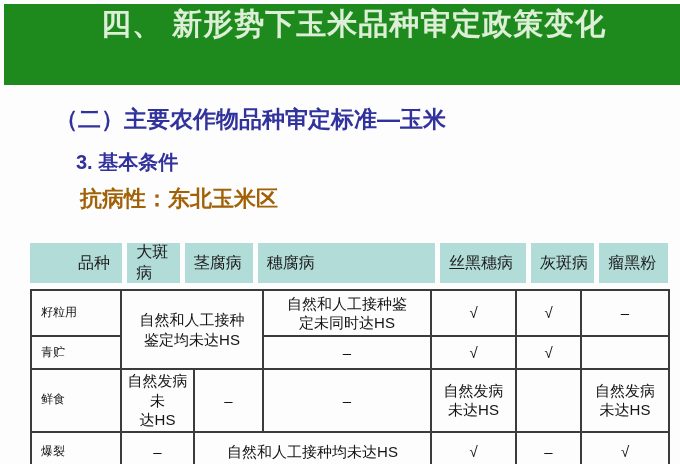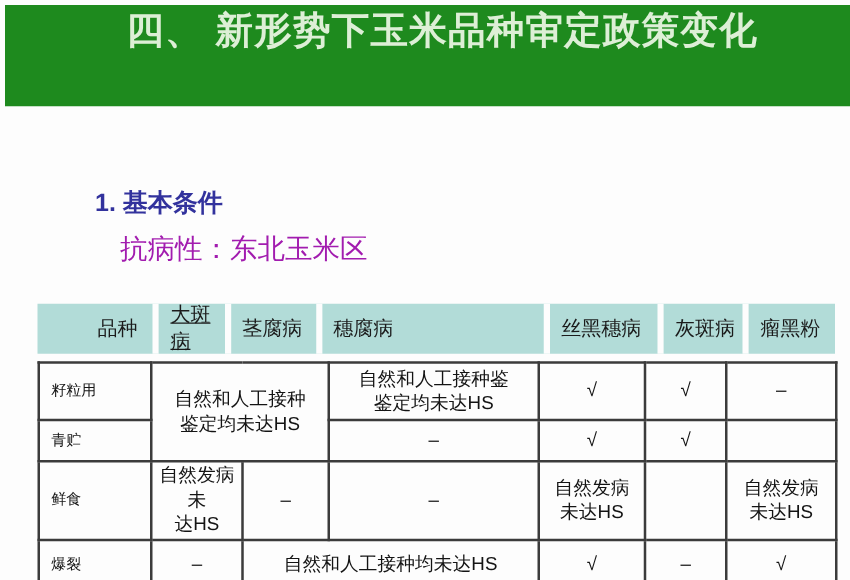--- a/index.html
+++ b/index.html
@@ -47,25 +47,25 @@
   .section-heading {
     position: absolute;
     left: 76px;
     top: 149px;
     font-size: 20px;
     font-weight: bold;
     color: #32329d;
   }
   .topic-heading {
     position: absolute;
-    left: 96px;
+    left: 80px;
     top: 184px;
     font-size: 22px;
-    font-weight: normal;
-    color: #a21caf;
+    font-weight: bold;
+    color: #a16207;
   }
 
   
   .table-wrap {
     position: absolute;
     left: 30px;
     top: 243px;
     width: 638px;
   }
   .thead {
@@ -77,21 +77,21 @@
     box-sizing: border-box;
     background: #b2dcd8;
     display: flex;
     align-items: center;
     padding-left: 9px;
     font-size: 16px;
     color: #1b1b1b;
   }
   .th:not(:last-child) { border-right: 5px solid #fdfdfd; }
   .w0 { width: 102px; padding-left: 48px; }
-  .w1 { width: 62px; text-decoration: underline; }
+  .w1 { width: 62px; }
   .w2 { width: 79px; }
   .w3 { width: 200px; }
   .w4 { width: 99px; }
   .w5 { width: 74px; }
   .w6 { width: 75px; }
 
   table.body {
     border-collapse: collapse;
     table-layout: fixed;
     width: 638px;
@@ -120,21 +120,22 @@
 </style>
 </head>
 <body>
 
 <div class="slide">
 
   <div class="title-bar">
     <span class="title-text">四、 新形势下玉米品种审定政策变化</span>
   </div>
 
-  <div class="section-heading">1. 基本条件</div>
+  <div class="subtitle">（二）主要农作物品种审定标准—玉米</div>
+  <div class="section-heading">3. 基本条件</div>
   <div class="topic-heading">抗病性：东北玉米区</div>
 
   <div class="table-wrap">
 
     <div class="thead">
       <div class="th w0">品种</div>
       <div class="th w1">大斑病</div>
       <div class="th w2">茎腐病</div>
       <div class="th w3">穗腐病</div>
       <div class="th w4">丝黑穗病</div>
@@ -151,21 +152,21 @@
           <col style="width:85px">
           <col style="width:65px">
         <col style="width:88px">
       </colgroup>
       <tbody>
         <tr class="r1">
           <td class="variety">籽粒用</td>
           <td colspan="2" rowspan="2">自然和人工接种
 鉴定均未达HS</td>
           <td>自然和人工接种鉴
-鉴定均未达HS</td>
+定未同时达HS</td>
           <td>√</td>
           <td>√</td>
           <td>–</td>
         </tr>
         <tr class="r2">
           <td class="variety">青贮</td>
           <td>–</td>
           <td>√</td>
           <td>√</td>
           <td></td>

